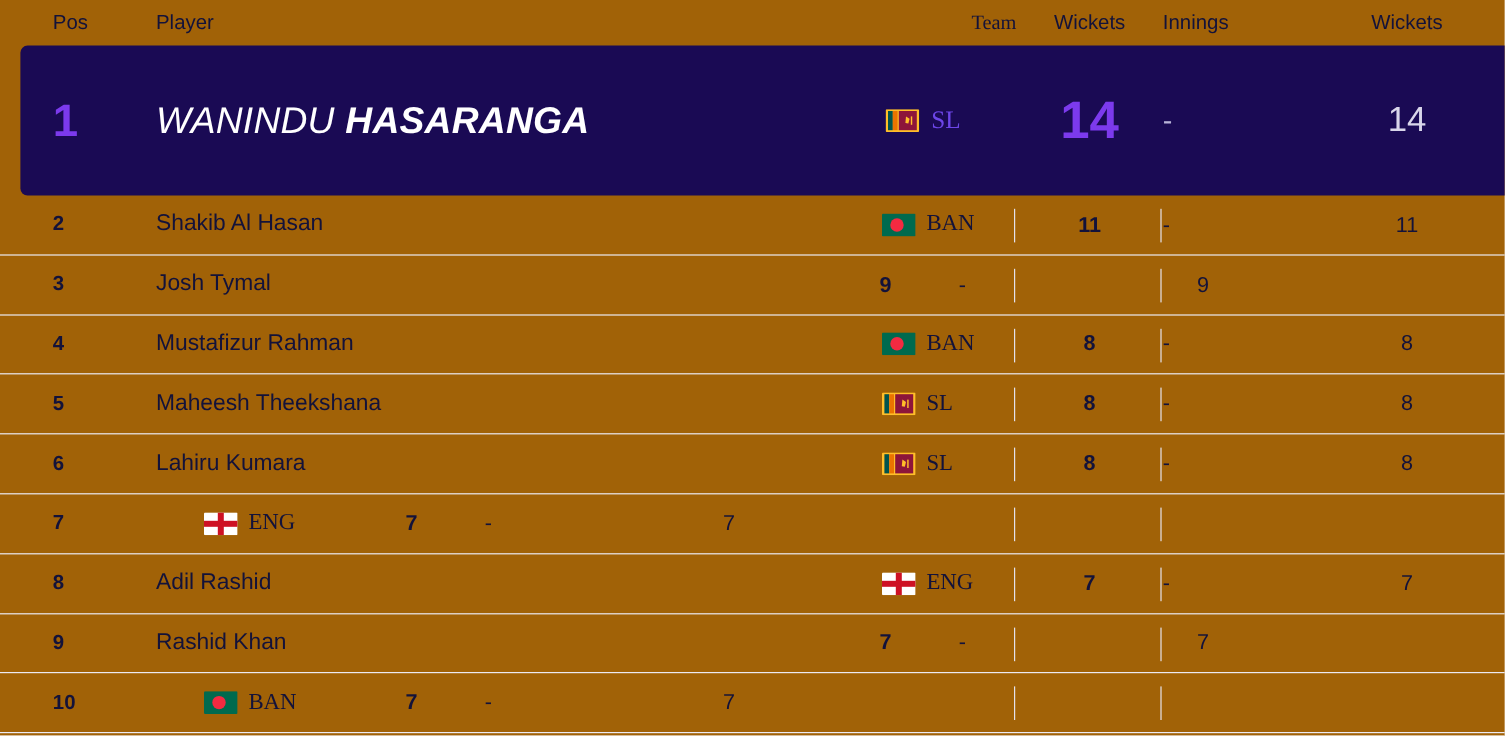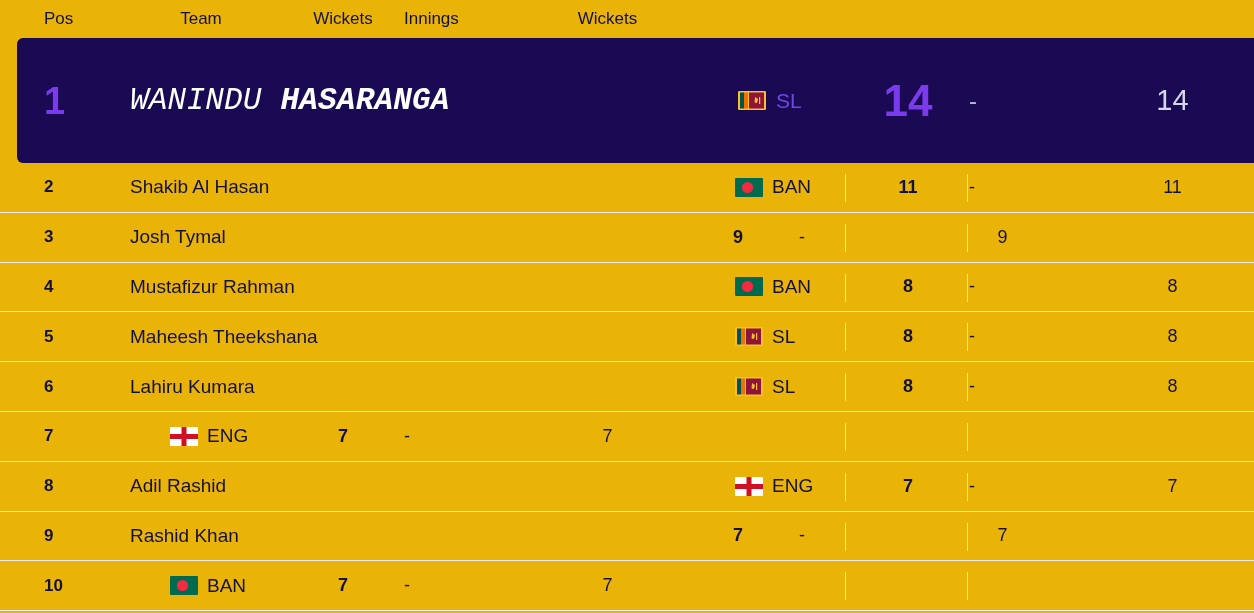--- a/index.html
+++ b/index.html
@@ -8,27 +8,27 @@
     height: 613px;
     background: #ffffff;
     font-family: "Liberation Sans", sans-serif;
     overflow: hidden;
   }
 
   .stats-table {
     width: 1254px;
     height: 613px;
     position: relative;
-    background: #eab308;
+    background: #a16207;
   }
 
   
   .col-pos     { width: 112px; text-align: left;  padding-left: 44px; }
   .col-player  { width: 565px; text-align: left;  padding-left: 18px; }
-  .col-team    { width: 170px; text-align: center;  padding-left: 0px;  }
+  .col-team    { width: 170px; text-align: right;  padding-left: 0px; font-family: Liberation Serif, serif;  }
   .col-wkts    { width: 122px; text-align: center; }
   .col-inns    { width: 122px; text-align: left; }
   .col-wkts2   { width: 163px; text-align: center; }
 
   
   .header-row {
     display: flex;
     align-items: center;
     height: 38px;
     width: 1254px;
@@ -64,21 +64,20 @@
     font-weight: 700;
     color: #7c3aed;
     line-height: 1;
   }
   .top-player {
     font-size: 31px;
     color: #ffffff;
     font-style: italic;
     letter-spacing: 0.2px;
     white-space: nowrap;
-    font-family: Liberation Mono, monospace;
   }
   .top-player .first { font-weight: 400; }
   .top-player .last  { font-weight: 700; }
 
   .top-team-wrap {
     display: flex;
     align-items: center;
     gap: 10px;
   }
   .top-team-code {
@@ -178,20 +177,21 @@
     flex: none;
   }
 </style>
 </head>
 <body>
 
 <div class="stats-table">
 
   <div class="header-row">
     <div class="cell col-pos">Pos</div>
+    <div class="cell col-player">Player</div>
     <div class="cell col-team">Team</div>
     <div class="cell col-wkts">Wickets</div>
     <div class="cell col-inns">Innings</div>
     <div class="cell col-wkts2">Wickets</div>
   </div>
 
   <div class="top-row">
     <div class="col-pos">
       <span class="top-pos">1</span>
     </div>

